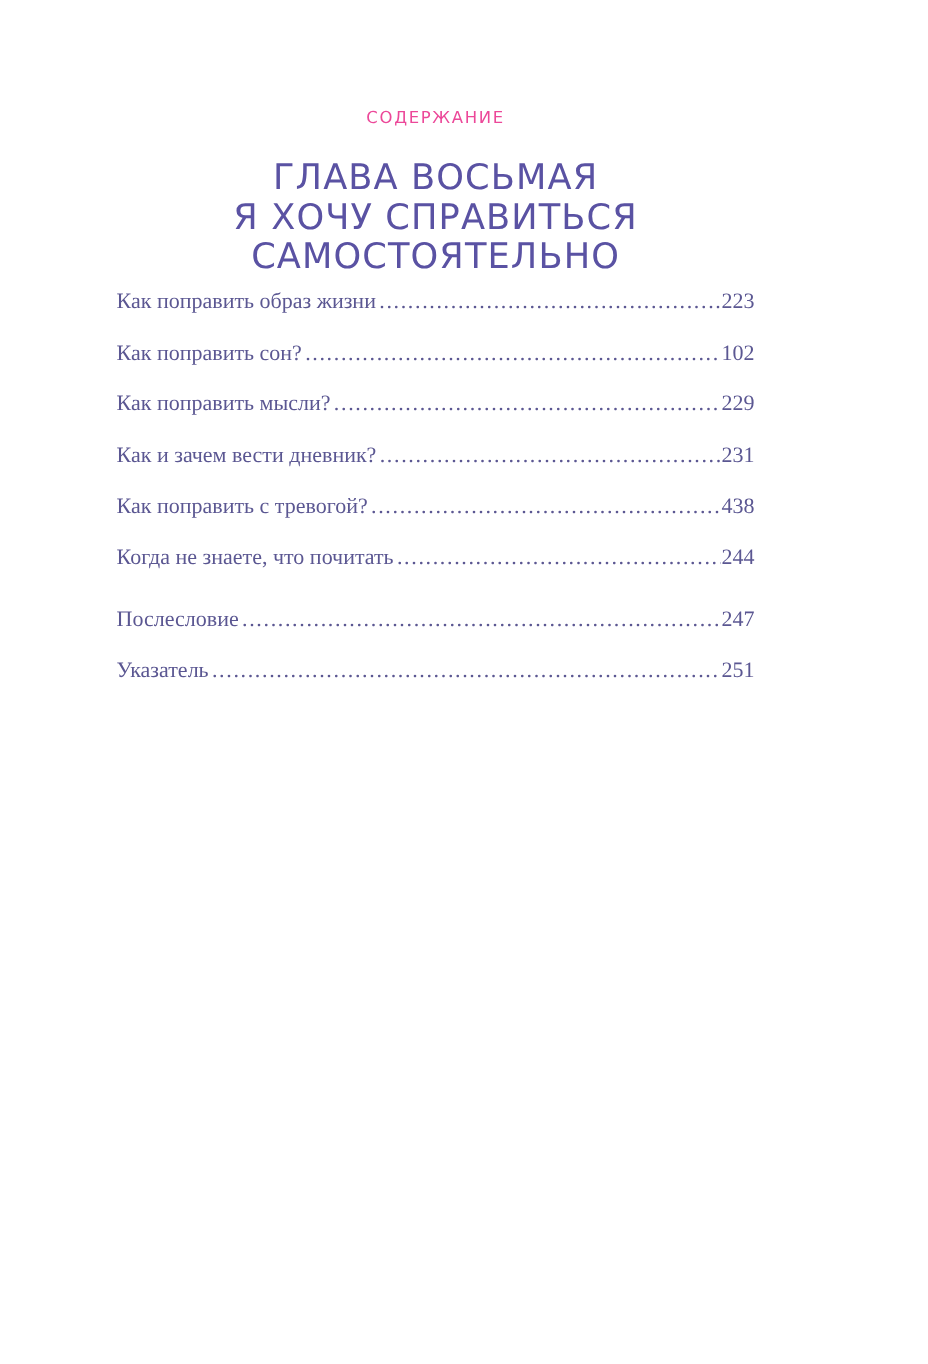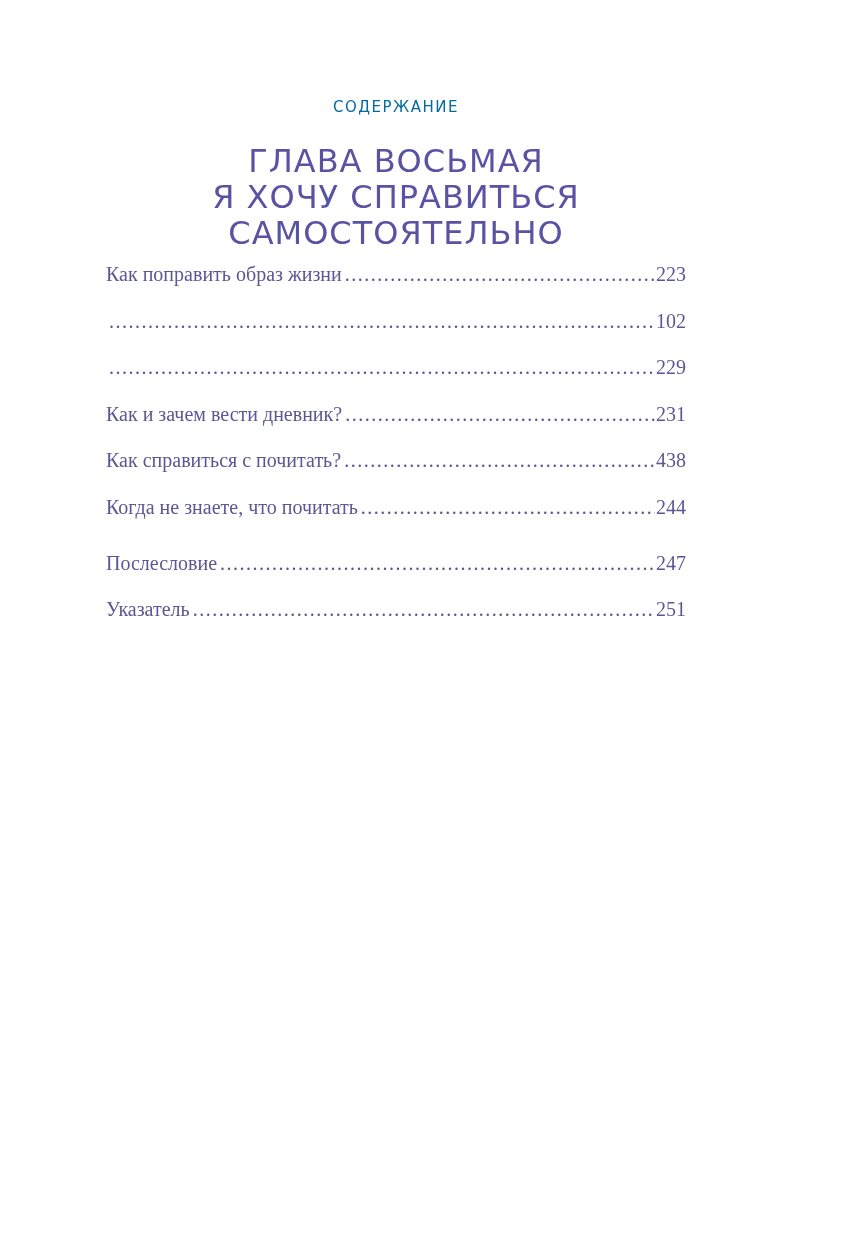--- a/index.html
+++ b/index.html
@@ -18,21 +18,21 @@
     width: 580px;
     margin-left: 106px;
     padding-top: 97px;
   }
   .kicker {
     text-align: center;
     font-family: "DejaVu Sans", sans-serif;
     font-size: 15px;
     line-height: 20px;
     letter-spacing: 1.5px;
-    color: #0369a1;
+    color: #ec4899;
     font-weight: 500;
   }
   .chapter {
     margin: 26px 0 0 0;
     text-align: center;
     font-family: "DejaVu Sans", sans-serif;
     font-weight: 500;
     font-size: 32px;
     line-height: 36px;
     letter-spacing: 1px;
@@ -79,34 +79,36 @@
     <span>Я ХОЧУ СПРАВИТЬСЯ САМОСТОЯТЕЛЬНО</span>
   </h1>
 
   <div class="toc">
       <div class="toc-row">
         <span class="toc-title">Как поправить образ жизни</span>
         <span class="toc-dots">........................................................................................................................................................................................................</span>
         <span class="toc-page">223</span>
       </div>
       <div class="toc-row">
+        <span class="toc-title">Как поправить сон?</span>
         <span class="toc-dots">........................................................................................................................................................................................................</span>
         <span class="toc-page">102</span>
       </div>
       <div class="toc-row">
+        <span class="toc-title">Как поправить мысли?</span>
         <span class="toc-dots">........................................................................................................................................................................................................</span>
         <span class="toc-page">229</span>
       </div>
       <div class="toc-row">
         <span class="toc-title">Как и зачем вести дневник?</span>
         <span class="toc-dots">........................................................................................................................................................................................................</span>
         <span class="toc-page">231</span>
       </div>
       <div class="toc-row">
-        <span class="toc-title">Как справиться с почитать?</span>
+        <span class="toc-title">Как поправить с тревогой?</span>
         <span class="toc-dots">........................................................................................................................................................................................................</span>
         <span class="toc-page">438</span>
       </div>
       <div class="toc-row">
         <span class="toc-title">Когда не знаете, что почитать</span>
         <span class="toc-dots">........................................................................................................................................................................................................</span>
         <span class="toc-page">244</span>
       </div>
     </div>
 

